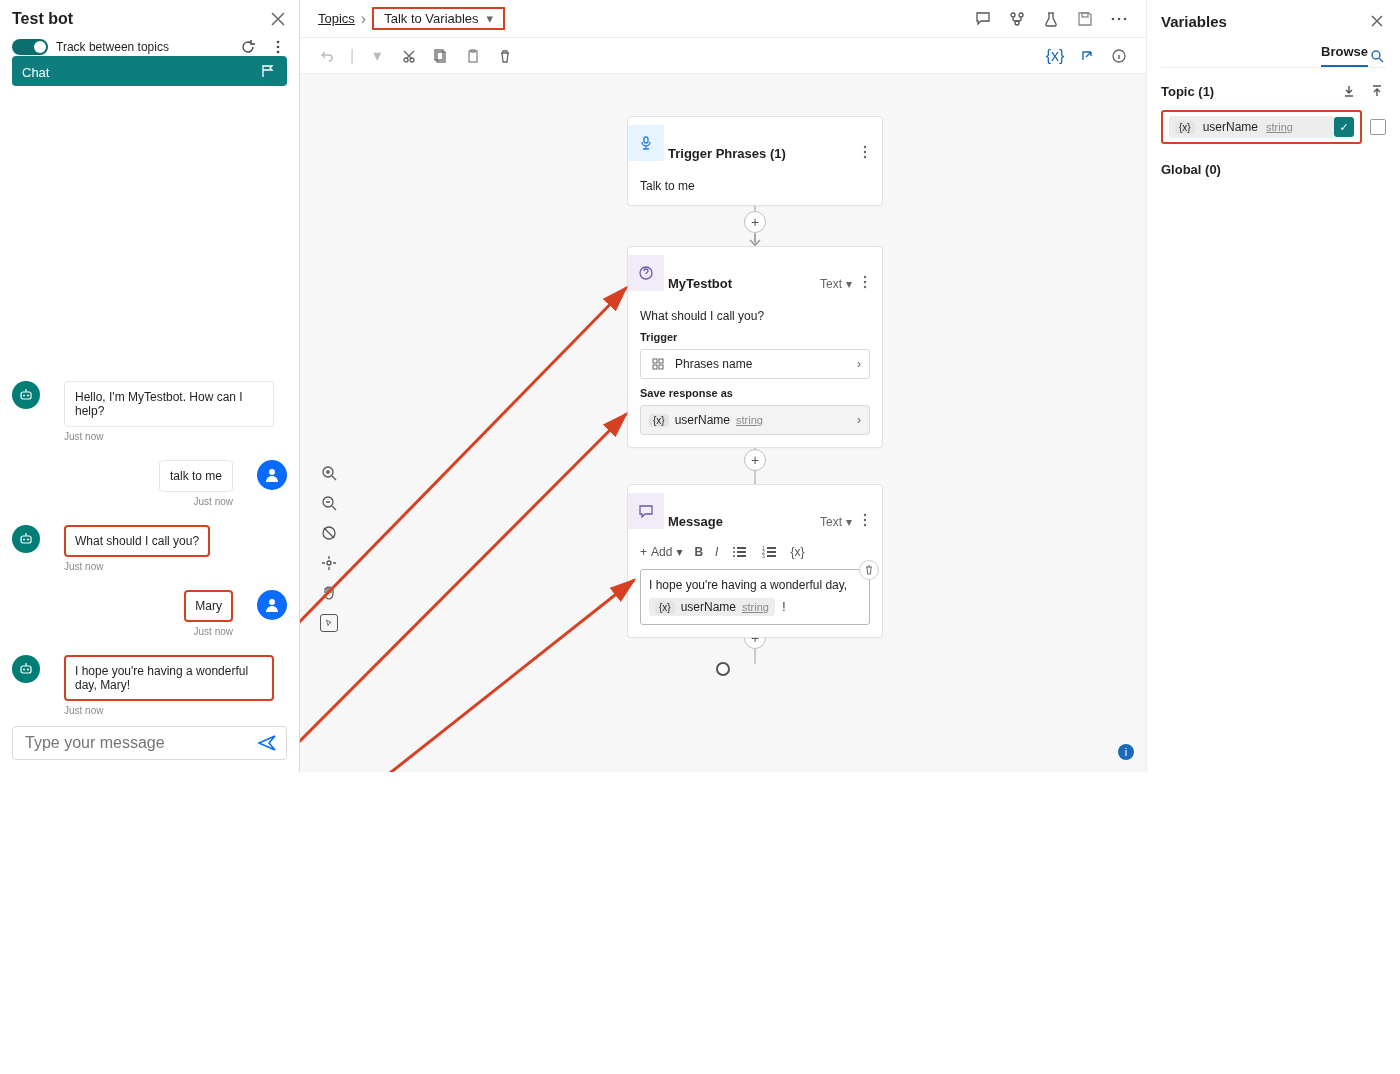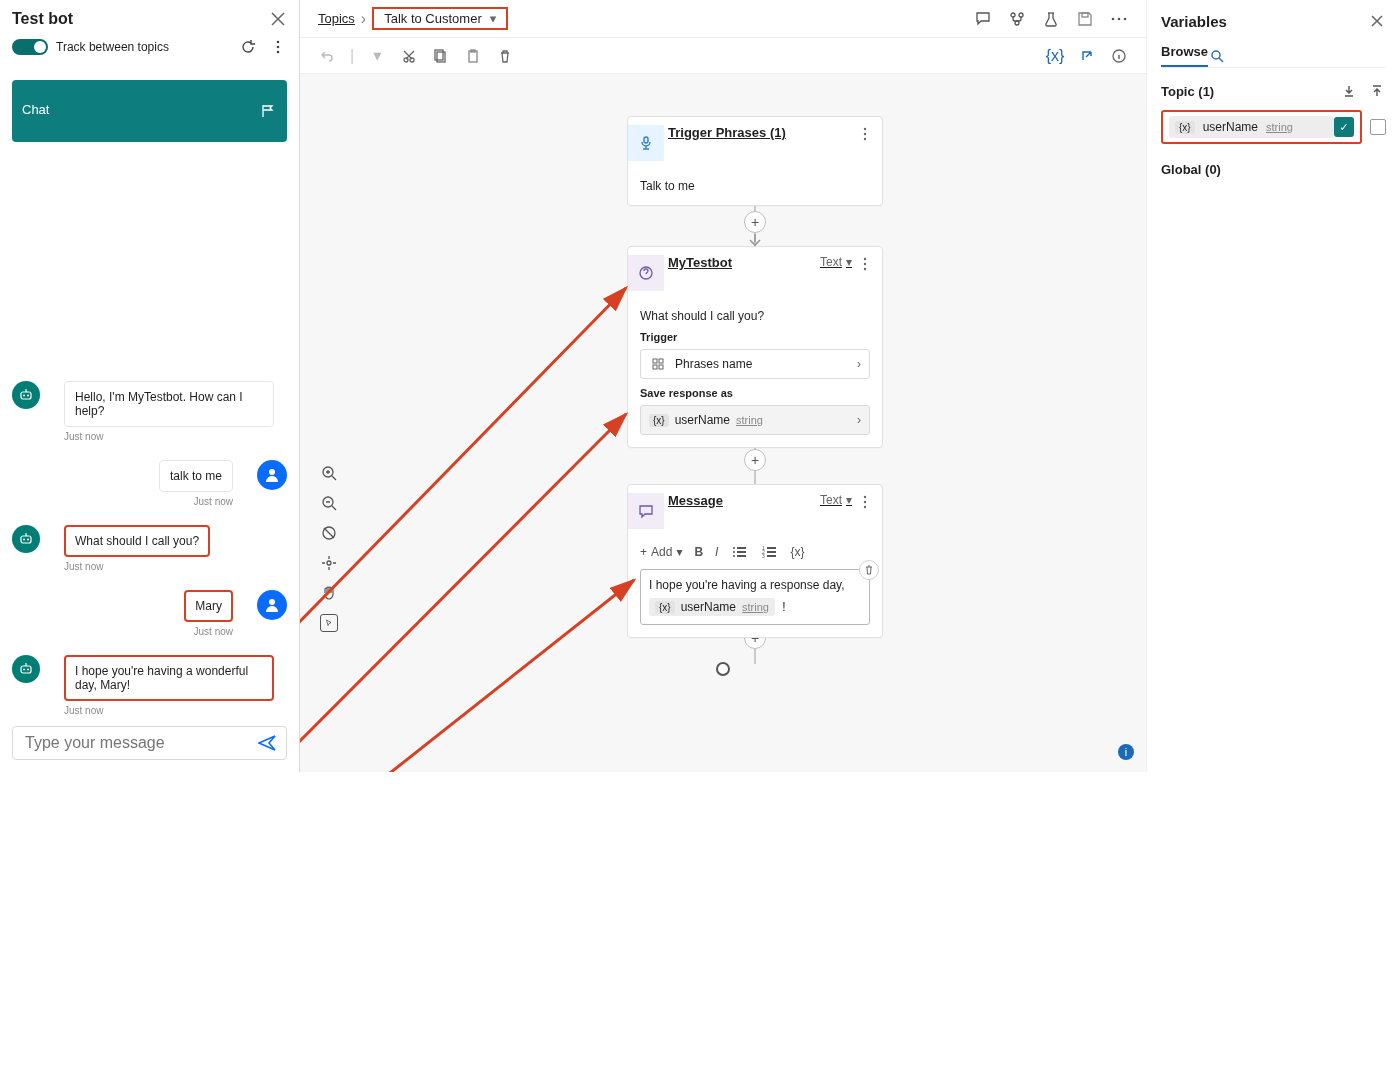--- a/index.html
+++ b/index.html
@@ -26,21 +26,21 @@
   
   .test-panel{width:300px;min-width:300px;border-right:1px solid var(--border);display:flex;flex-direction:column;padding:10px 12px 12px 12px;}
   .tp-header{display:flex;align-items:center;justify-content:space-between;}
   .tp-title{font-size:16px;font-weight:600;}
   .tp-close{color:#555;}
   .tp-row{display:flex;align-items:center;gap:8px;margin-top:10px;}
   .toggle{width:36px;height:16px;border-radius:10px;background:var(--teal);position:relative;display:inline-block;}
   .toggle::after{content:"";position:absolute;right:2px;top:2px;width:12px;height:12px;border-radius:50%;background:#fff;}
   .tp-track-label{font-size:12px;}
   .tp-row-right{margin-left:auto;display:flex;align-items:center;gap:12px;color:#444;}
-  .chat-tab{margin-top:24px;background:#0e7d7d;color:#fff;border-radius:4px;padding:22px 10px;display:flex;align-items:flex-start;justify-content:space-between;font-size:13px;}
+  .chat-tab{margin-top:0;background:#0e7d7d;color:#fff;border-radius:4px;padding:6px 10px;display:flex;align-items:flex-end;justify-content:space-between;font-size:13px;}
   .chat-body{flex:1;display:flex;flex-direction:column;justify-content:flex-end;gap:4px;padding-top:8px;overflow:hidden;}
   .msg{display:flex;gap:24px;margin-top:14px;}
   .msg-right{justify-content:flex-end;}
   .avatar{width:28px;height:28px;border-radius:50%;display:flex;align-items:center;justify-content:center;flex-shrink:0;}
   .avatar-bot{background:var(--bot-avatar);color:#fff;}
   .avatar-user{background:var(--user-avatar);color:#fff;width:30px;height:30px;}
   .bubble{border:1px solid #e5e5e5;border-radius:4px;padding:8px 10px;font-size:12px;max-width:210px;background:#fff;}
   .bubble-user{background:#fff;}
   .ts{font-size:10px;color:#8a8a8a;margin-top:4px;}
   .ts-right{text-align:right;padding-right:40px;}
@@ -59,21 +59,21 @@
   .bc-caret{color:#666;}
   .bc-spacer{flex:1;}
   .bc-icons{display:flex;gap:16px;color:#555;align-items:center;}
   .toolbar{height:36px;display:flex;align-items:center;gap:14px;padding:0 18px;border-bottom:1px solid #eee;color:#6a6a6a;}
   .toolbar .disabled{color:#bbb;}
   .toolbar-spacer{flex:1;}
   .canvas{flex:1;position:relative;background:var(--canvas-bg);overflow:hidden;}
 
   
   .node{position:absolute;background:#fff;border:1px solid var(--card-border);border-radius:4px;width:256px;box-shadow:0 1px 0 rgba(0,0,0,0.02);}
-  .node-head{display:flex;align-items:flex-start;padding:8px 8px 8px 0;text-decoration:underline;}
+  .node-head{display:flex;align-items:flex-end;padding:8px 8px 8px 0;}
   .node-icon{width:36px;height:36px;display:flex;align-items:center;justify-content:center;border-radius:0;margin-right:4px;}
   .ni-trigger{background:#e6f4ff;color:#2e7dd6;}
   .ni-question{background:#f1ecf7;color:#6b5aa6;}
   .ni-message{background:#f1ecf7;color:#6b5aa6;}
   .node-title{font-size:13px;font-weight:600;flex:1;}
   .node-kebab{color:#777;padding:0 4px;}
   .node-sel{color:#666;font-size:12px;display:flex;align-items:center;gap:4px;margin-right:4px;}
   .node-body{padding:10px 12px 12px 12px;font-size:12px;}
   .node-sub{font-size:11px;font-weight:600;margin:8px 0 6px;}
   .field{border:1px solid var(--border);border-radius:3px;height:30px;display:flex;align-items:center;padding:0 8px;gap:8px;font-size:12px;}
@@ -93,21 +93,21 @@
 
   
   .canvas-tools{position:absolute;left:20px;bottom:140px;display:flex;flex-direction:column;gap:12px;align-items:center;color:#555;font-size:14px;}
   .canvas-tools .active{border:1px solid #555;border-radius:3px;padding:4px;}
 
   
   .vars{width:254px;min-width:254px;border-left:1px solid #eee;padding:12px 14px 14px;background:#fff;display:flex;flex-direction:column;}
   .vars-head{display:flex;align-items:center;justify-content:space-between;}
   .vars-title{font-size:15px;font-weight:600;}
   .vars-close{color:#555;}
-  .vars-tabs{display:flex;align-items:center;justify-content:flex-start;margin-top:14px;border-bottom:1px solid #eee;}
+  .vars-tabs{display:flex;align-items:center;justify-content:flex-end;margin-top:14px;border-bottom:1px solid #eee;}
   .vars-tab{font-size:13px;padding-bottom:6px;border-bottom:2px solid transparent;}
   .vars-tab.sel{border-bottom-color:#1a6ab8;font-weight:600;}
   .vars-search{color:#2b6fb5;}
   .vars-row{margin-top:14px;display:flex;align-items:center;justify-content:space-between;font-size:13px;font-weight:600;}
   .vars-row .ico{display:flex;gap:10px;color:#555;}
   .var-line-wrap{margin-top:10px;display:flex;align-items:center;gap:8px;}
   .var-line{flex:1;border:2px solid var(--highlight);display:flex;align-items:center;padding:4px 6px;border-radius:3px;}
   .var-line .inner{flex:1;display:flex;align-items:center;gap:8px;background:var(--chip-bg);border-radius:3px;padding:4px 6px;font-size:12px;}
   .check{width:20px;height:20px;border-radius:3px;background:#0f7a7a;display:flex;align-items:center;justify-content:center;color:#fff;font-size:11px;}
   .cb{width:16px;height:16px;border:1px solid #999;border-radius:2px;}
@@ -245,21 +245,21 @@
           </svg>
         </span>
     </div>
   </div>
 
   <div class="center">
     <div class="breadcrumb">
       <span class="bc-link">Topics</span>
       <span class="bc-sep">›</span>
       <span class="bc-current-box">
-        <span>Talk to Customer</span>
+        <span>Talk to Variables</span>
         <span class="bc-caret">▾</span>
       </span>
       <span class="bc-spacer"></span>
       <span class="bc-icons">
         <span class="iconbtn">
             <svg width="16" height="16" viewBox="0 0 16 16">
               <path d="M2 2h12v8H6l-3 3V10H2z" fill="none" stroke="#555" stroke-width="1.3"></path>
             </svg>
           </span>
         <span class="iconbtn">
@@ -467,21 +467,21 @@
               </svg>
             </span>
           <span>{x}</span>
         </div>
         <div class="msg-editor">
           <span class="delbtn">
               <svg width="10" height="10" viewBox="0 0 10 10">
                 <path d="M2 2h6M3 2l.5 7h3L7 2M4 1h2" fill="none" stroke="#666" stroke-width="1"></path>
               </svg>
             </span>
-          <div>I hope you're having a response day,</div>
+          <div>I hope you're having a wonderful day,</div>
           <span class="var-chip">
             <span class="chip-icon">{x}</span>
             <span>userName</span>
             <span class="chip-type">string</span>
           </span>
           <span style="margin-left:4px">!</span>
         </div>
       </div>
 
       <div class="canvas-tools">

